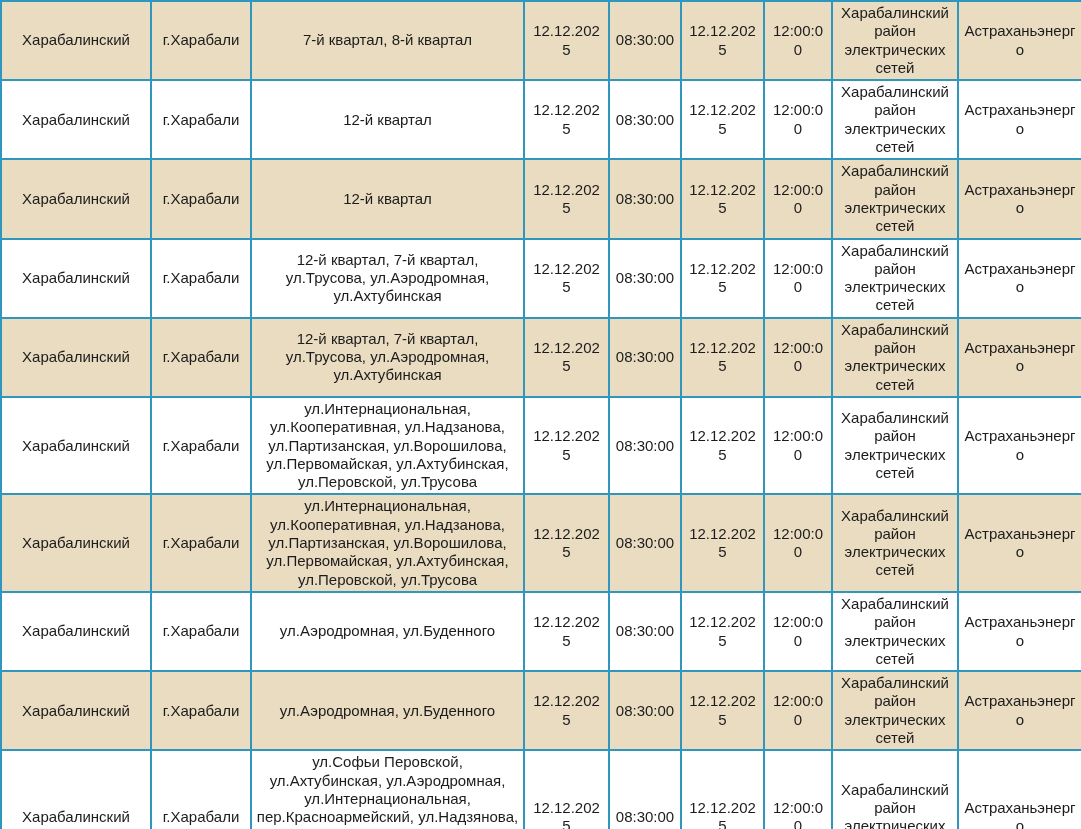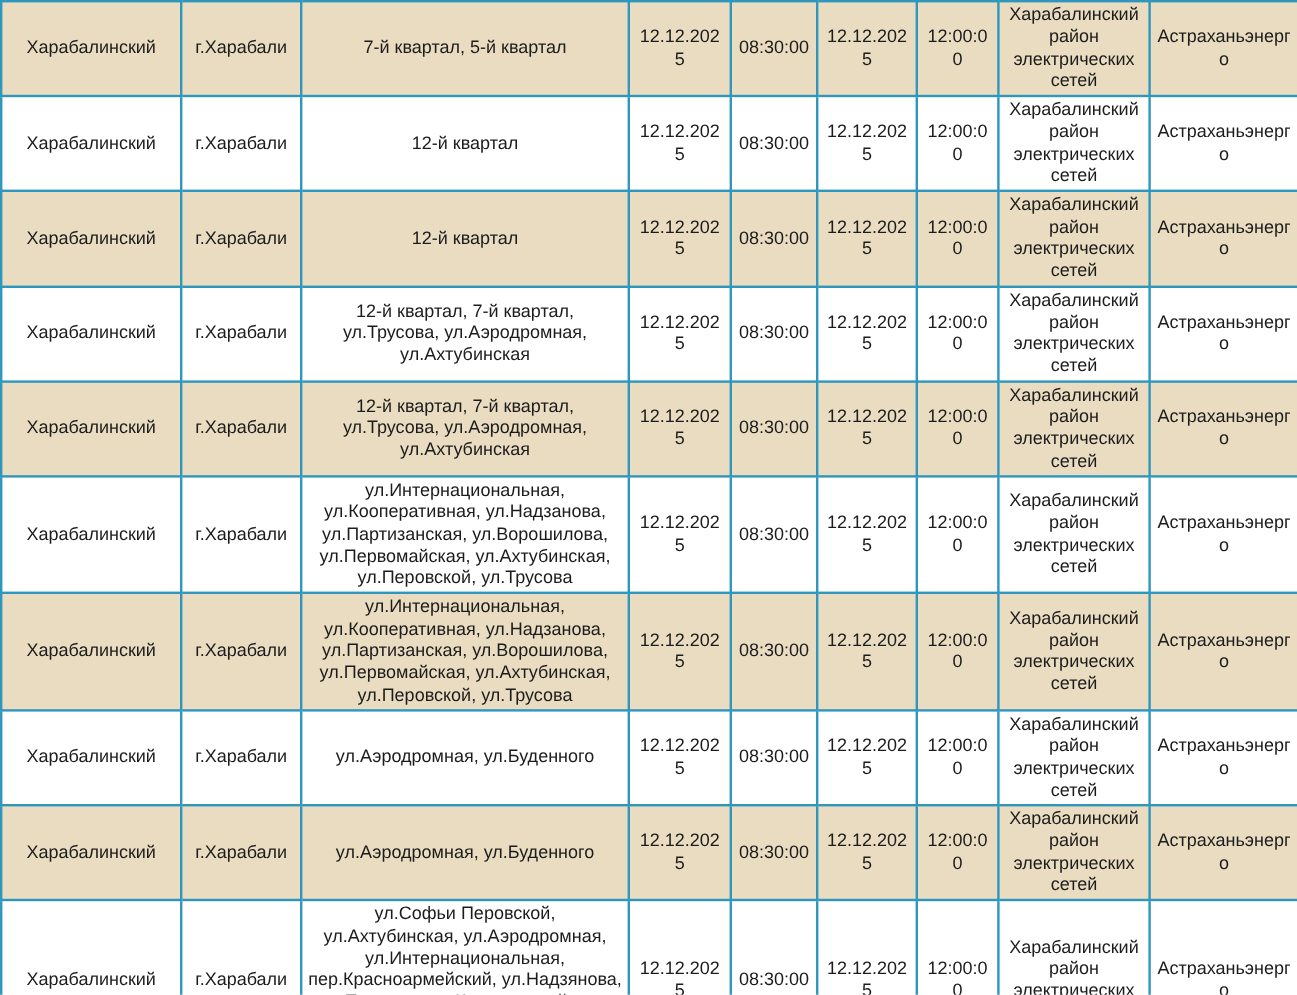--- a/index.html
+++ b/index.html
@@ -50,21 +50,21 @@
     <col style="width:72px">
     <col style="width:83px">
     <col style="width:68px">
     <col style="width:126px">
     <col style="width:124px">
   </colgroup>
   <tbody>
       <tr>
         <td>Харабалинский</td>
         <td>г.Харабали</td>
-        <td>7-й квартал, 5-й квартал</td>
+        <td>7-й квартал, 8-й квартал</td>
         <td>12.12.2025</td>
         <td>08:30:00</td>
         <td>12.12.2025</td>
         <td>12:00:00</td>
         <td>Харабалинский район электрических сетей</td>
         <td>Астраханьэнерго</td>
       </tr>
       <tr>
         <td>Харабалинский</td>
         <td>г.Харабали</td>

